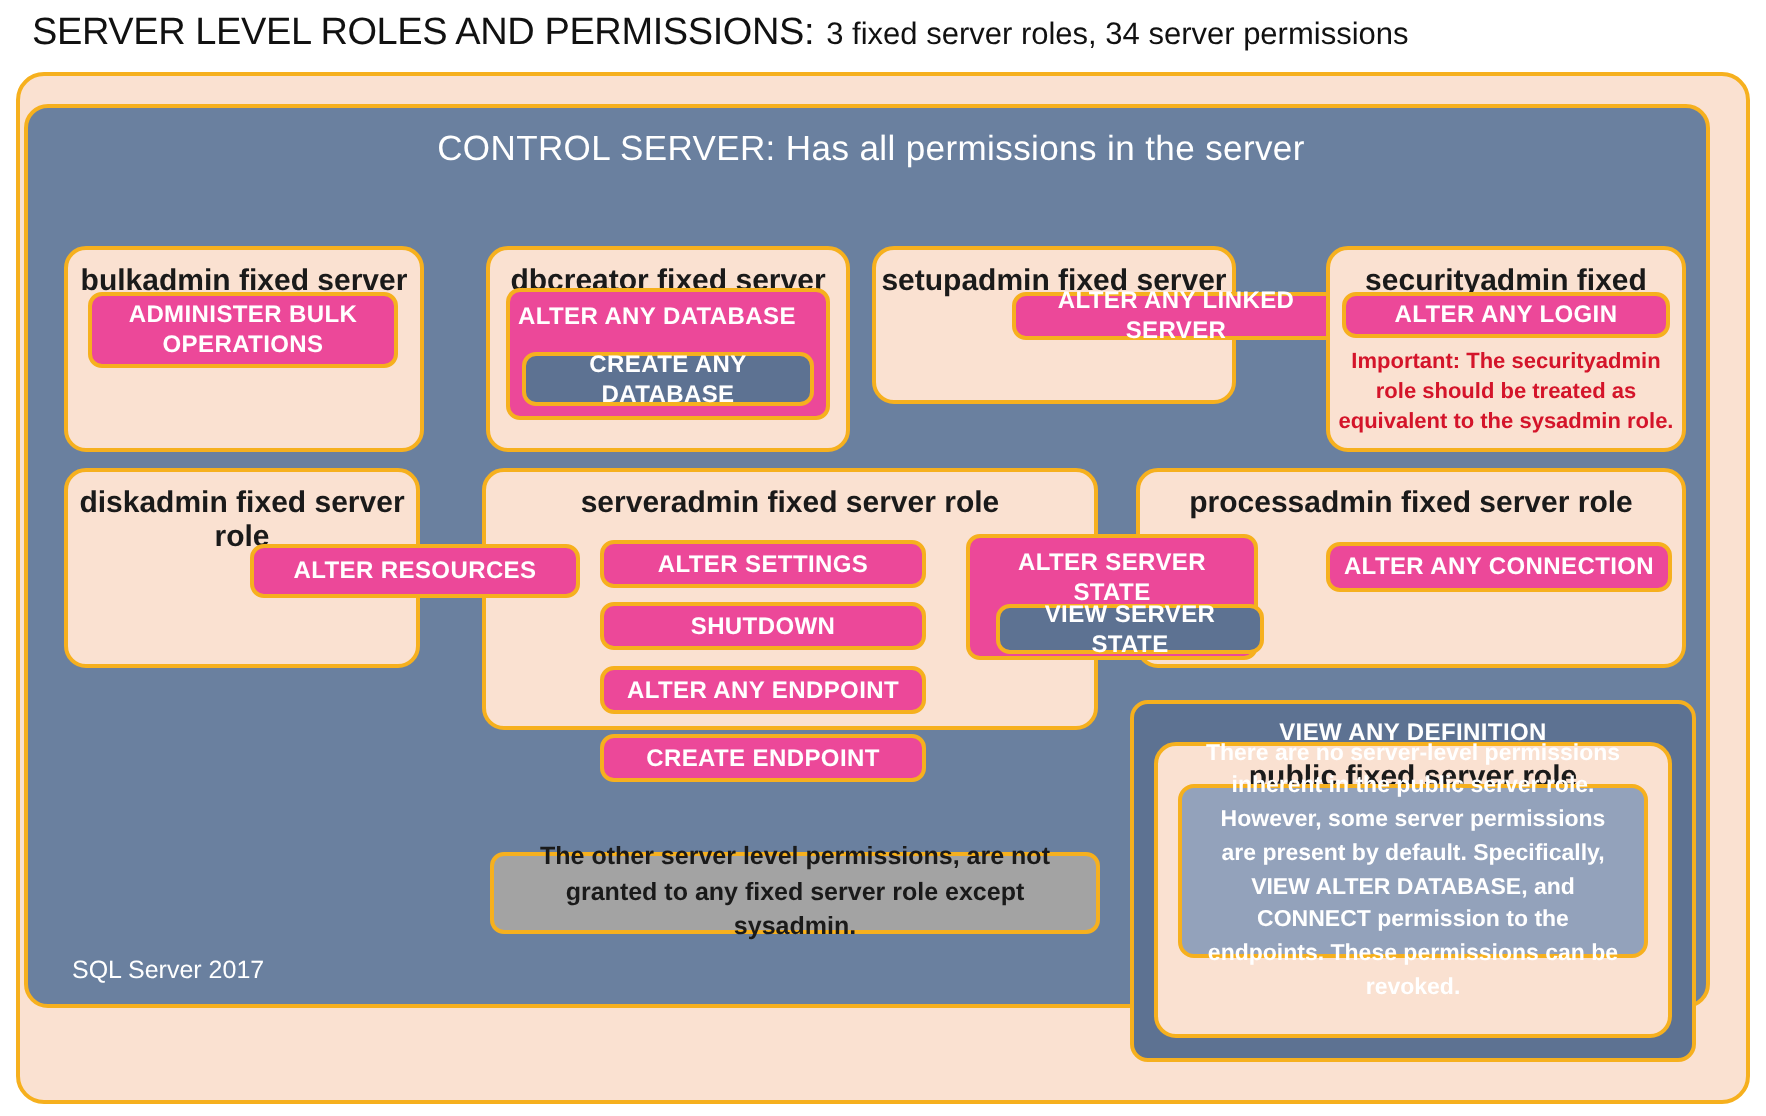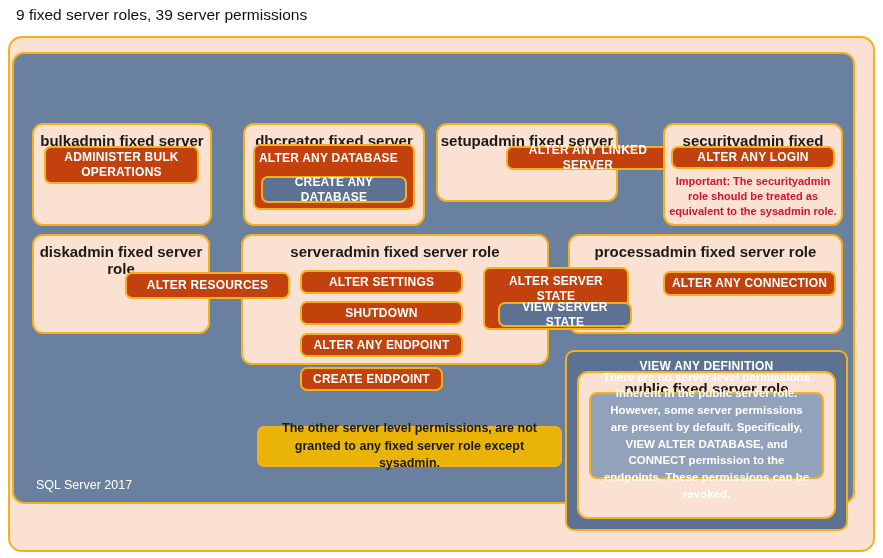--- a/index.html
+++ b/index.html
@@ -28,49 +28,51 @@
   #control-title{left:0;top:10px;width:843px;text-align:center;
     font-size:17.5px;color:#ffffff;letter-spacing:.2px;}
   #footer-label{left:22px;bottom:10px;font-size:12.5px;color:#ffffff;}
 
   
   .role-box{background:#fae1d1;border:2px solid #f6b01e;border-radius:11px;}
   .role-title{position:absolute;left:0;top:7px;width:100%;text-align:center;
     font-size:15px;font-weight:bold;color:#1a1a1a;}
 
   
-  .chip{background:#c2410c;border:2px solid #f6b01e;border-radius:7px;
+  .chip{background:#ec4899;border:2px solid #f6b01e;border-radius:7px;
     display:flex;align-items:center;justify-content:center;text-align:center;
     color:#ffffff;font-size:12px;font-weight:bold;letter-spacing:.2px;
     line-height:1.25;padding:2px 4px;}
   .chip.dark{background:#5d7292;}
   .chip.group{display:block;}
 
   
   .note-red{position:absolute;text-align:center;color:#d4142a;
     font-size:11px;font-weight:bold;line-height:1.35;}
-  .note-box{background:#eab308;border:2px solid #f6b01e;border-radius:7px;
+  .note-box{background:#a3a3a3;border:2px solid #f6b01e;border-radius:7px;
     display:flex;align-items:center;justify-content:center;text-align:center;
-    font-size:12.5px;font-weight:bold;color:#1a1a1a;line-height:1.4;padding:4px 8px;margin-left:12px;}
+    font-size:12.5px;font-weight:bold;color:#1a1a1a;line-height:1.4;padding:4px 8px;}
   .info-panel{background:#93a2bb;border:2px solid #f6b01e;border-radius:8px;
     display:flex;align-items:center;justify-content:center;text-align:center;
     color:#ffffff;font-size:11.5px;font-weight:bold;line-height:1.45;padding:6px 10px;}
 </style>
 </head>
 <body>
 
 <div class="abs" id="header">
-  <span class="h-sub">9 fixed server roles, 39 server permissions</span>
+  <span class="h-strong">SERVER LEVEL ROLES AND PERMISSIONS:</span>
+  <span class="h-sub">3 fixed server roles, 34 server permissions</span>
 </div>
 
 <div class="abs" id="sysadmin-panel">
   <div class="abs" id="sysadmin-title">sysadmin fixed server role</div>
 </div>
 
 <div class="abs" id="control-panel">
+  <div class="abs" id="control-title">CONTROL SERVER: Has all permissions in the server</div>
   <div class="abs" id="footer-label">SQL Server 2017</div>
 </div>
 
 <div class="abs role-box" style="left:32px;top:123px;width:180px;height:103px;">
   <div class="role-title">bulkadmin fixed server role</div>
 </div>
 <div class="abs chip" style="left:44px;top:146px;width:155px;height:38px;">ADMINISTER  BULK OPERATIONS</div>
 
 <div class="abs role-box" style="left:243px;top:123px;width:182px;height:103px;">
   <div class="role-title">dbcreator fixed server role</div>
@@ -97,21 +99,21 @@
 
 <div class="abs role-box" style="left:241px;top:234px;width:308px;height:131px;">
   <div class="role-title">serveradmin fixed server role</div>
 </div>
 
 <div class="abs chip" style="left:125px;top:272px;width:165px;height:27px;">ALTER RESOURCES</div>
 
 <div class="abs chip" style="left:300px;top:270px;width:163px;height:24px;">ALTER SETTINGS</div>
 <div class="abs chip" style="left:300px;top:301px;width:163px;height:24px;">SHUTDOWN</div>
 <div class="abs chip" style="left:300px;top:333px;width:163px;height:24px;">ALTER ANY ENDPOINT</div>
-<div class="abs chip" style="left:300px;top:367px;width:143px;height:24px;">CREATE  ENDPOINT</div>
+<div class="abs chip" style="left:300px;top:367px;width:163px;height:24px;">CREATE  ENDPOINT</div>
 
 <div class="abs role-box" style="left:568px;top:234px;width:275px;height:100px;">
   <div class="role-title">processadmin fixed server role</div>
 </div>
 <div class="abs chip" style="left:663px;top:271px;width:173px;height:25px;">ALTER ANY CONNECTION</div>
 
 <div class="abs chip group" style="left:483px;top:267px;width:146px;height:63px;">
   <div style="text-align:center;padding-top:3px;">ALTER SERVER STATE</div>
 </div>
 <div class="abs chip dark" style="left:498px;top:302px;width:134px;height:25px;">VIEW SERVER STATE</div>

